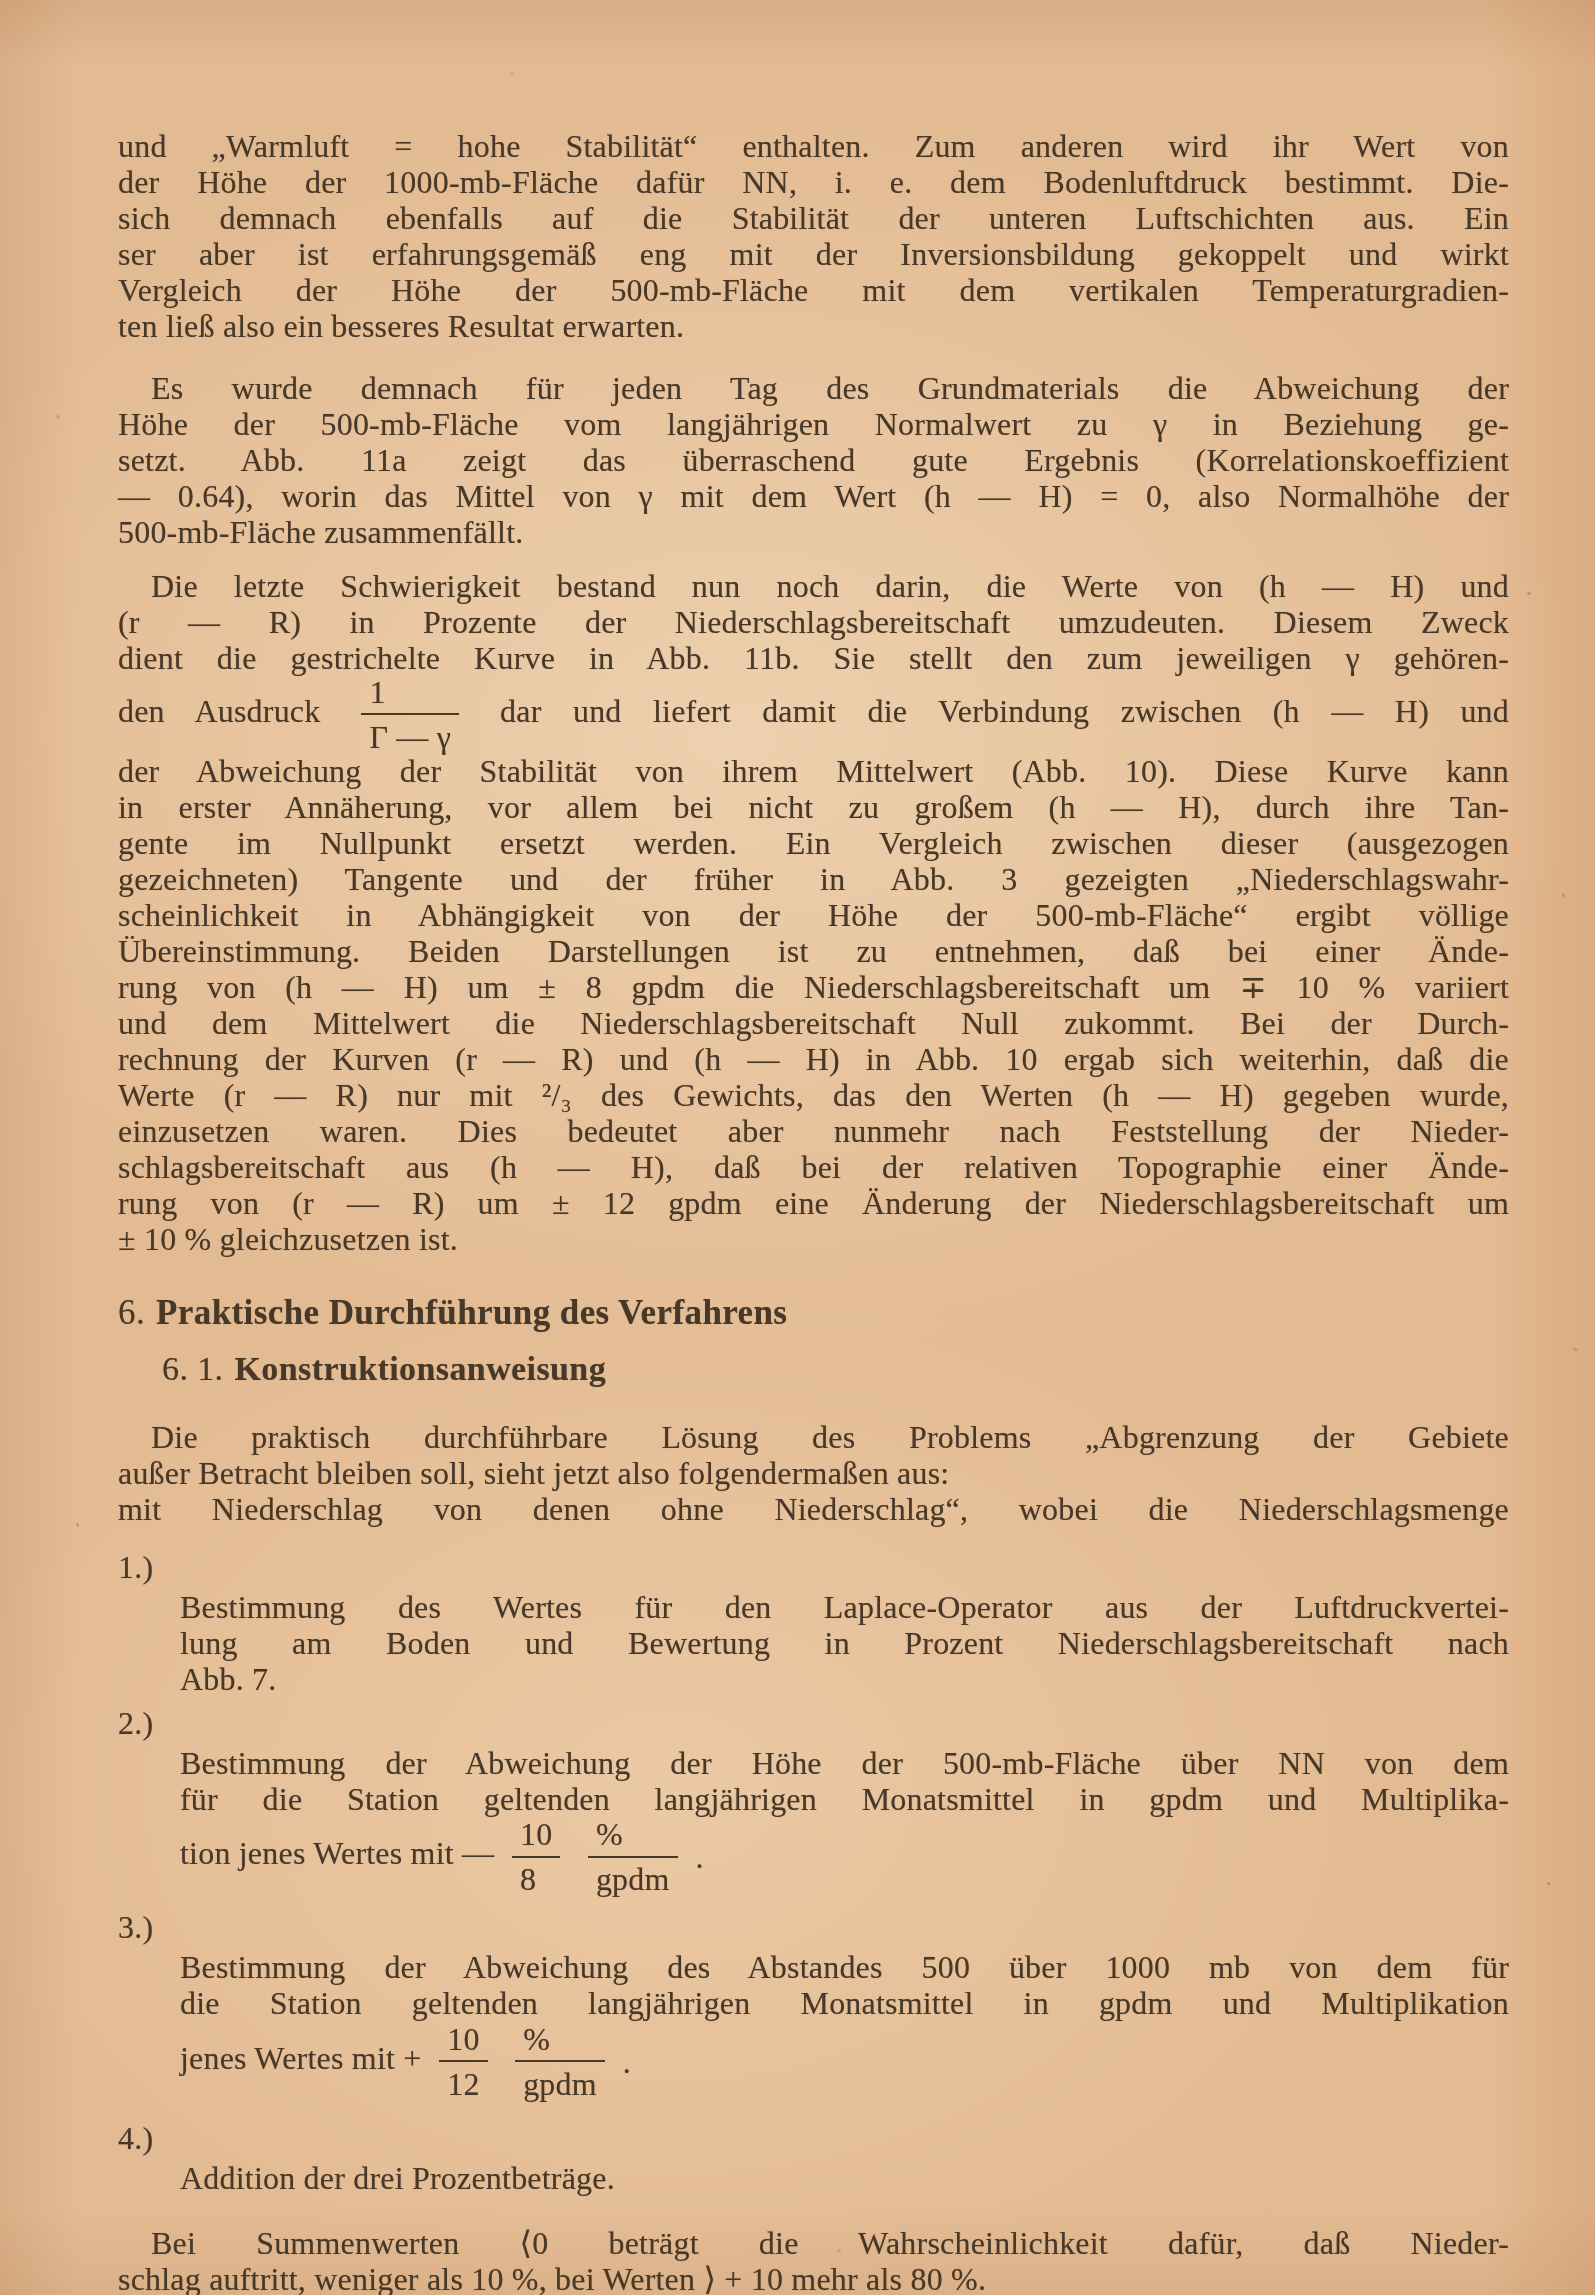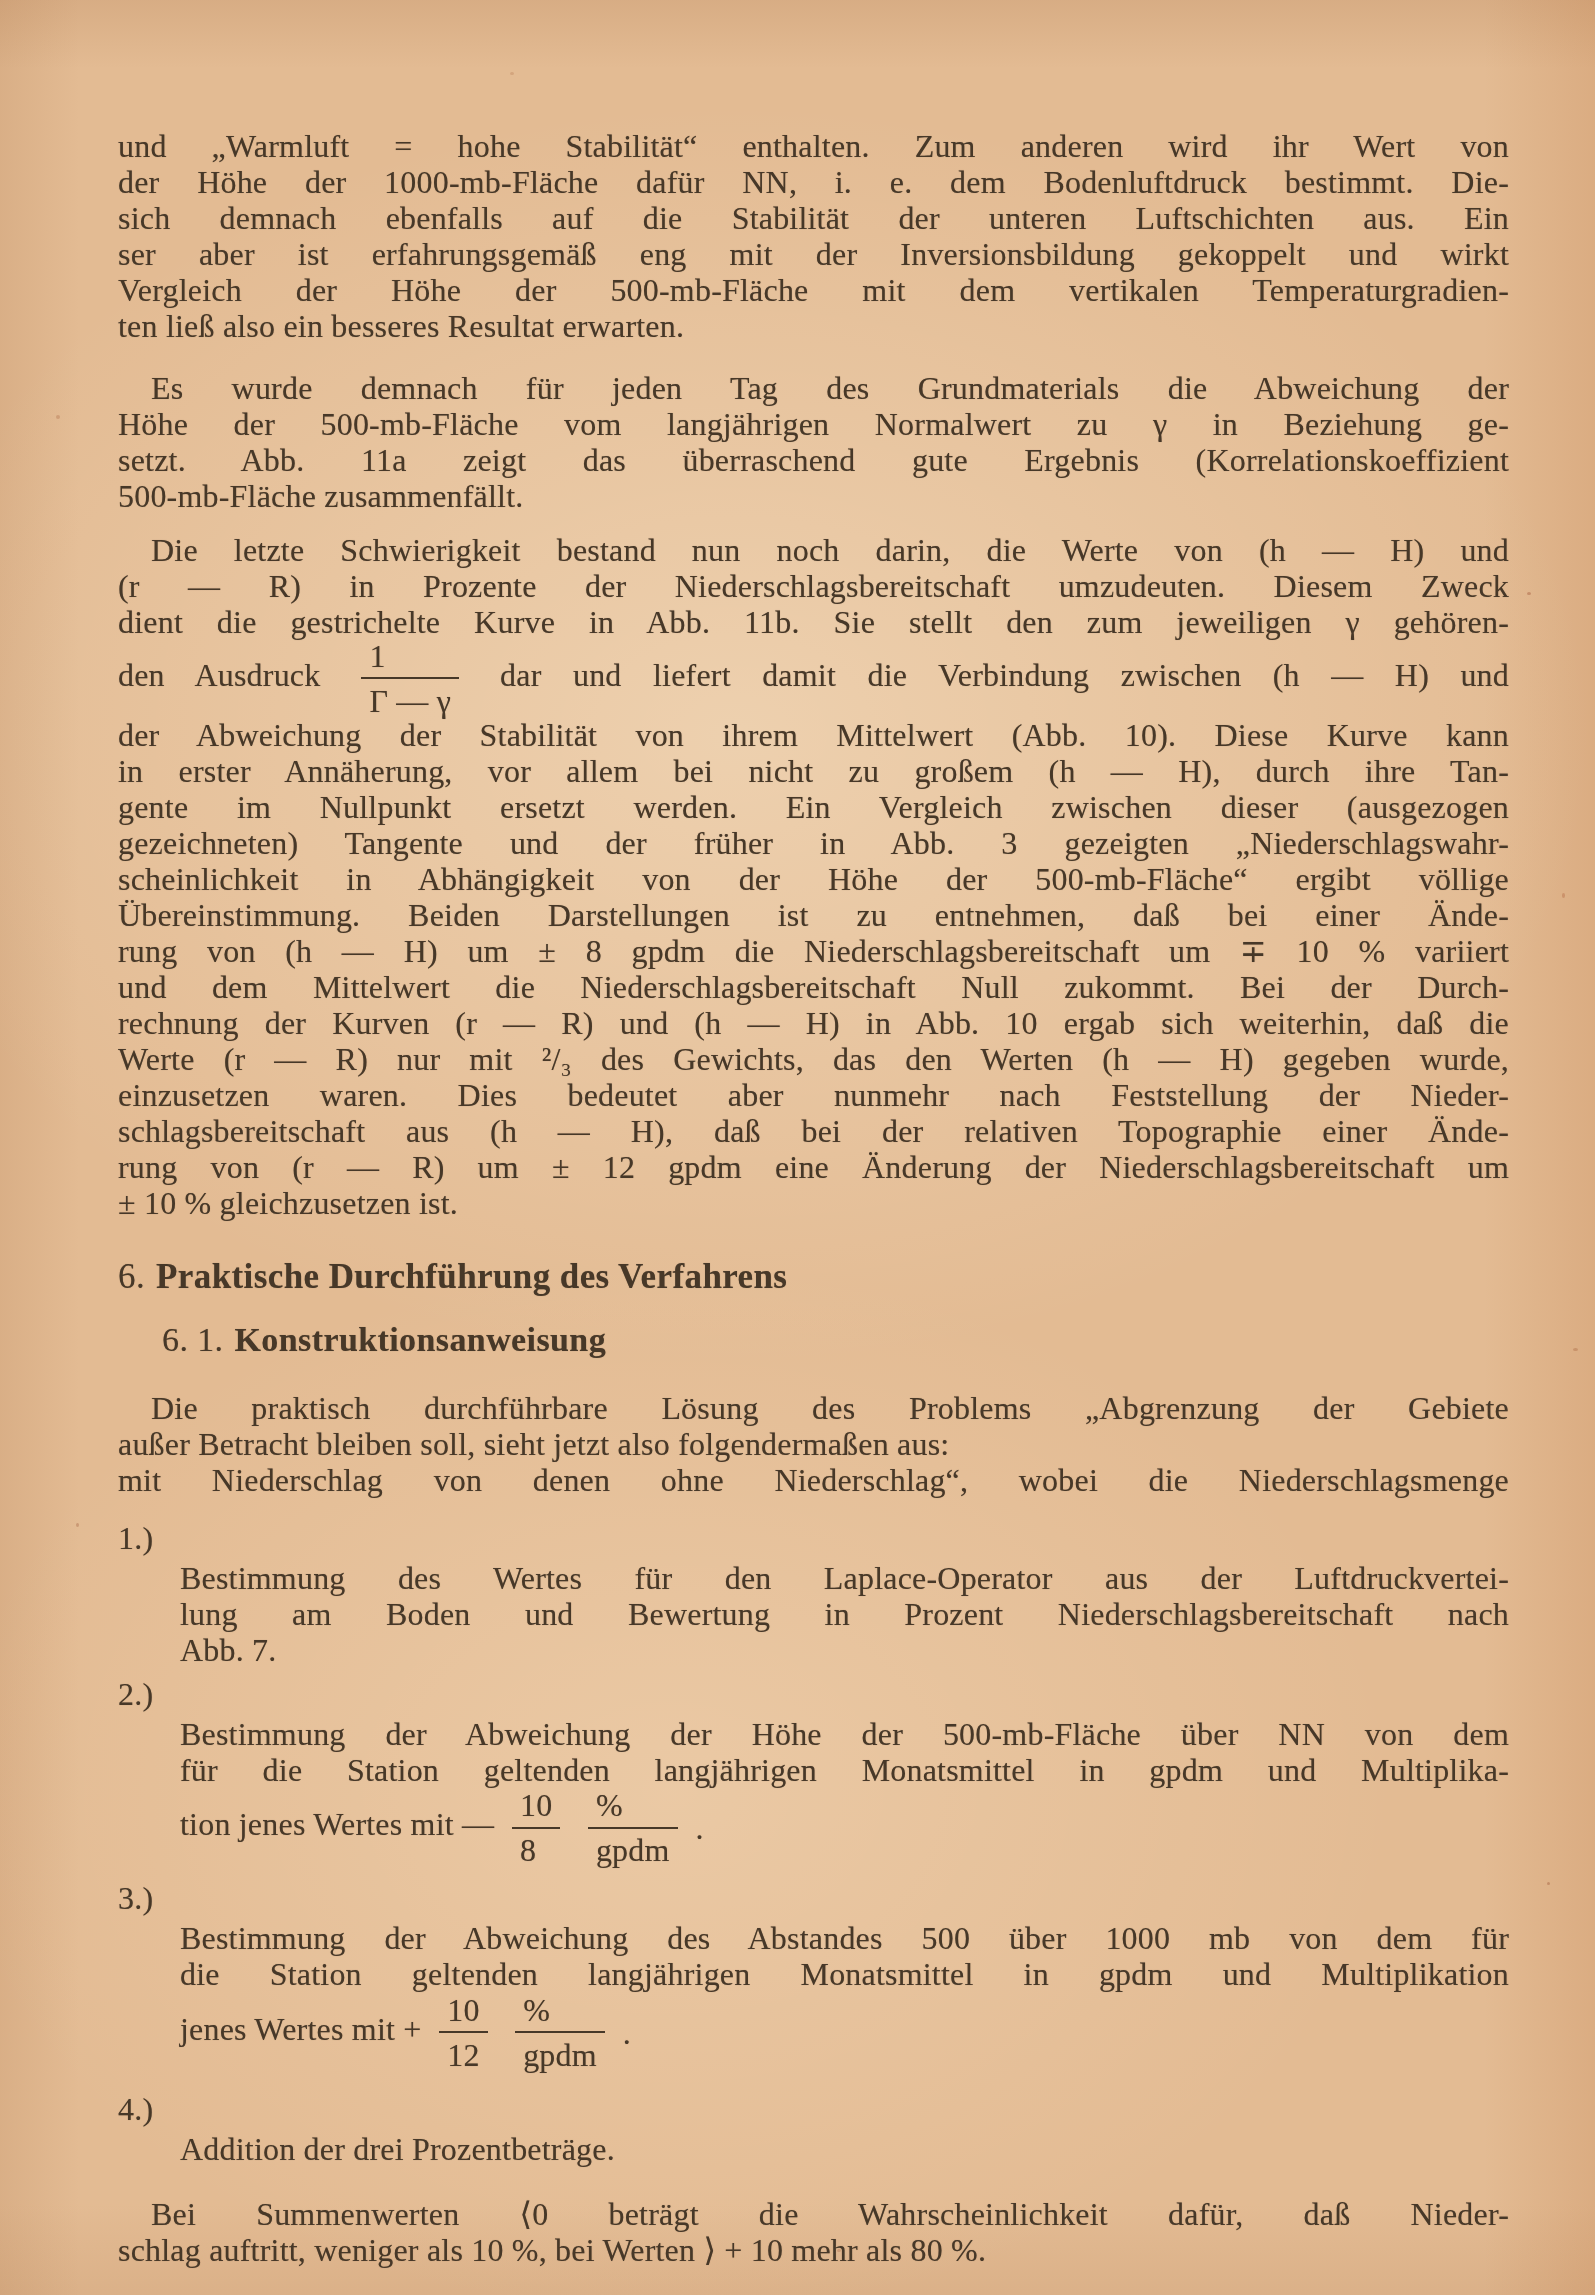--- a/index.html
+++ b/index.html
@@ -21,21 +21,21 @@
     text-shadow:0 0 0.8px rgba(71,56,40,0.45);
   }
   .content { position:absolute; left:118px; top:128px; width:1391px; }
   .line { text-align:justify; text-align-last:justify; -moz-text-align-last:justify; }
   .line.last { text-align-last:left; -moz-text-align-last:left; }
   .ind { text-indent:33px; }
 
   .m-p2 { margin-top:25.5px; }
   .m-p3 { margin-top:18px; }
   .m-h6 { margin-top:36px; }
-  .m-h61 { margin-top:23px; }
+  .m-h61 { margin-top:16px; }
   .m-p4 { margin-top:30px; }
   .m-i1 { margin-top:22px; }
   .m-i2 { margin-top:8px; }
   .m-i3 { margin-top:13.6px; }
   .m-i4 { margin-top:20px; }
   .m-p5 { margin-top:29.5px; }
 
   .h-main { font-size:35px; line-height:40px; font-weight:bold; letter-spacing:0.4px; }
   .h-sub  { font-size:34px; line-height:40px; font-weight:bold; margin-left:44px; letter-spacing:0.4px; }
   .h-num  { font-weight:normal; margin-right:11px; }
@@ -75,20 +75,21 @@
     <div class="line">sich demnach ebenfalls auf die Stabilität der unteren Luftschichten aus. Ein</div>
     <div class="line">ser aber ist erfahrungsgemäß eng mit der Inversionsbildung gekoppelt und wirkt</div>
     <div class="line">Vergleich der Höhe der 500-mb-Fläche mit dem vertikalen Temperaturgradien-</div>
     <div class="line last">ten ließ also ein besseres Resultat erwarten.</div>
   </section>
 
   <section class="m-p2">
     <div class="line ind">Es wurde demnach für jeden Tag des Grundmaterials die Abweichung der</div>
     <div class="line">Höhe der 500-mb-Fläche vom langjährigen Normalwert zu γ in Beziehung ge-</div>
     <div class="line">setzt. Abb. 11a zeigt das überraschend gute Ergebnis (Korrelationskoeffizient</div>
+    <div class="line">— 0.64), worin das Mittel von γ mit dem Wert (h — H) = 0, also Normalhöhe der</div>
     <div class="line last">500-mb-Fläche zusammenfällt.</div>
   </section>
 
   <section class="m-p3">
     <div class="line ind">Die letzte Schwierigkeit bestand nun noch darin, die Werte von (h — H) und</div>
     <div class="line">(r — R) in Prozente der Niederschlagsbereitschaft umzudeuten. Diesem Zweck</div>
     <div class="line">dient die gestrichelte Kurve in Abb. 11b. Sie stellt den zum jeweiligen γ gehören-</div>
 
     <div class="line fjust">
       <span>den Ausdruck</span>

